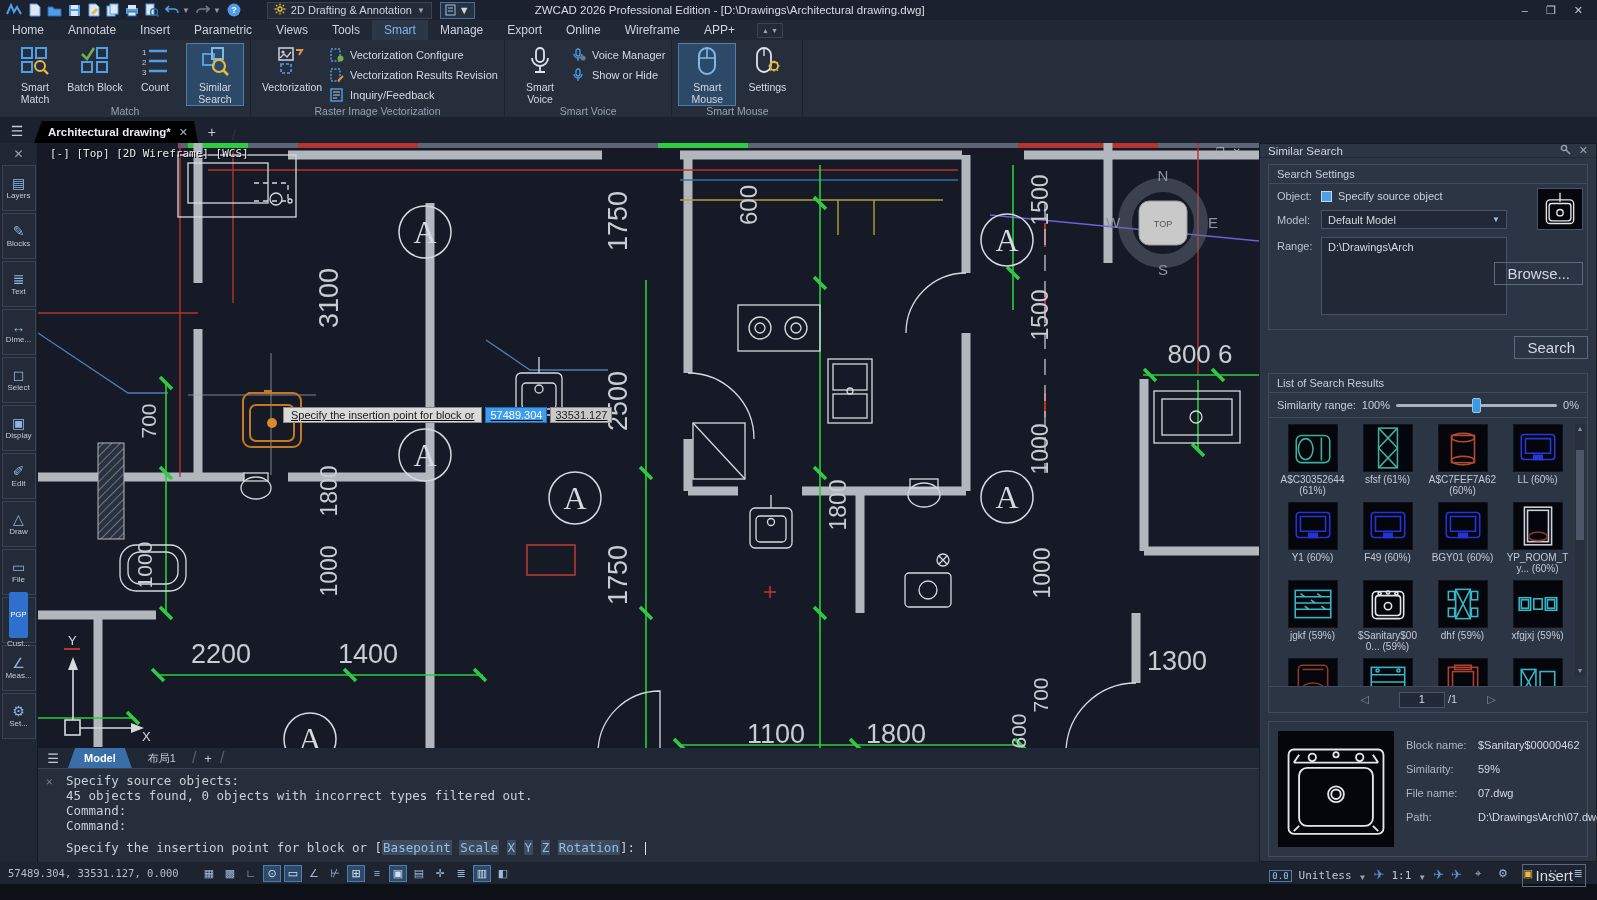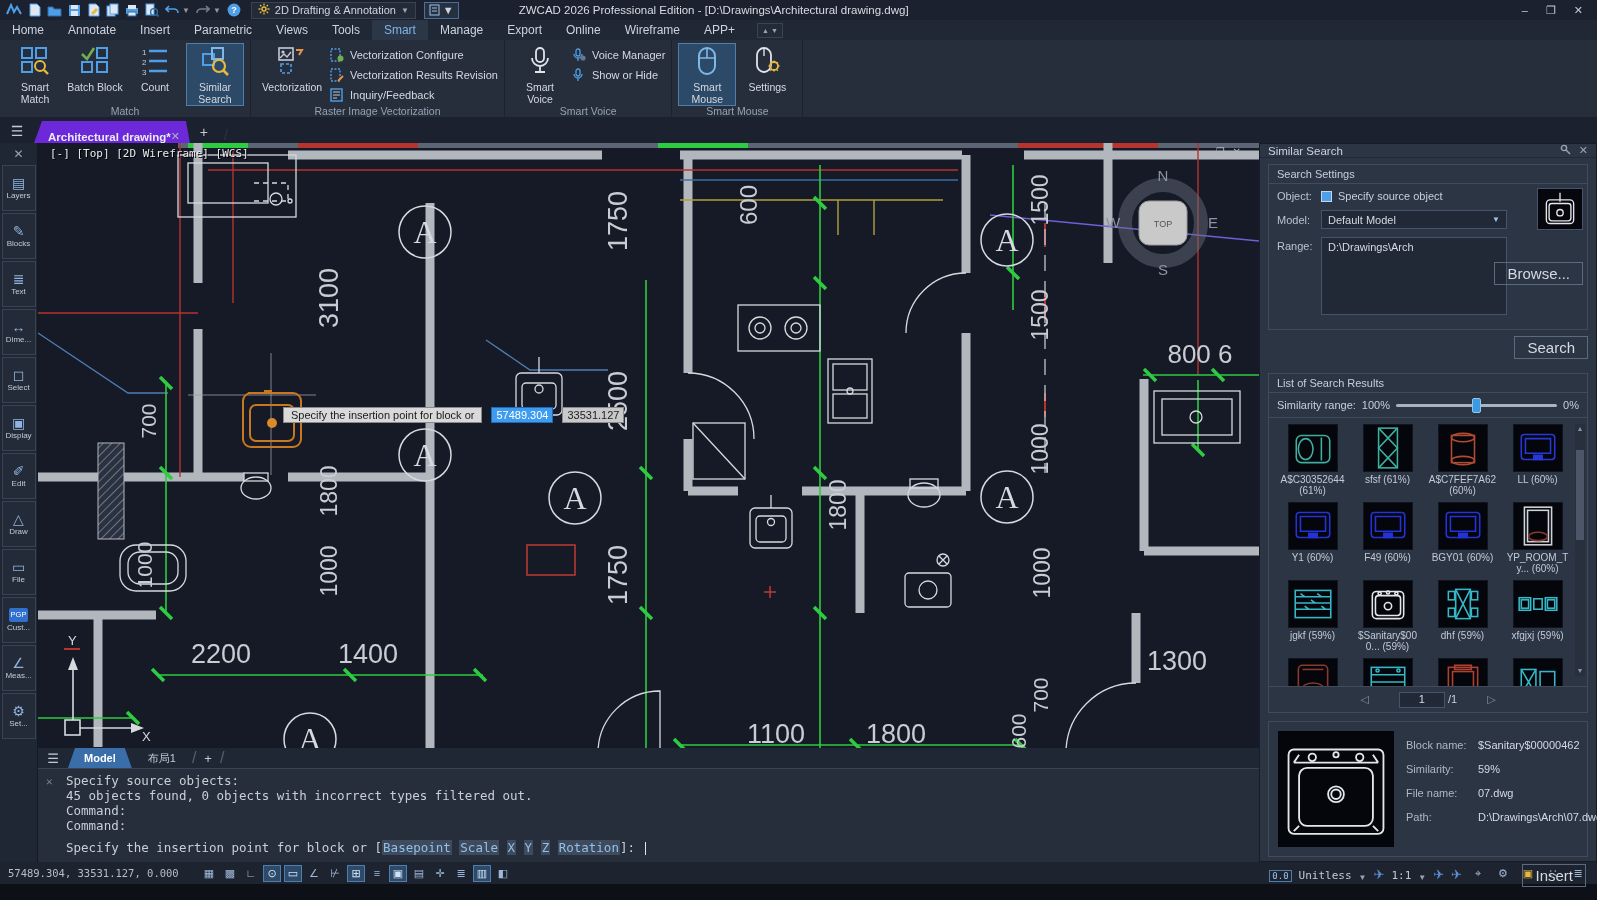--- a/index.html
+++ b/index.html
@@ -5,21 +5,21 @@
   * { margin:0; padding:0; box-sizing:border-box; }
   html,body { background:#0d1016; }
   body { font-family:"Liberation Sans", sans-serif; }
   .app { position:relative; width:1597px; height:900px; overflow:hidden; background:#161b27; }
 
   
   .titlebar { position:absolute; left:0; top:0; width:1597px; height:20px; background:#1b212e; display:flex; align-items:center; color:#cfd5df; font-size:11px; }
   .qat { display:flex; align-items:center; gap:6px; padding-left:6px; }
   .qat svg { display:block; }
   .qat .dd { color:#8d97a8; font-size:8px; margin-left:-3px; }
-  .wsbox { display:flex; align-items:center; gap:5px; margin-left:10px; padding:1px 6px; border:1px solid #3a4354; background:#232a38; height:17px; }
+  .wsbox { display:flex; align-items:center; gap:5px; margin-left:26px; padding:1px 6px; border:1px solid #3a4354; background:#232a38; height:17px; }
   .wsbox .dd { font-size:8px; color:#9aa4b4; }
   .wsicon2 { display:flex; align-items:center; gap:3px; margin-left:8px; padding:1px 4px; border:1px solid #4a6f9e; background:#26313f; height:17px; }
   .apptitle { flex:0 0 auto; margin-left:60px; color:#d7dce4; font-size:11.5px; }
   .winbtns { margin-left:auto; display:flex; gap:18px; padding-right:14px; color:#c3cad6; font-size:11px; }
   .winbtns span { cursor:default; }
 
   
   .menubar { position:absolute; left:0; top:20px; width:1597px; height:20px; background:#202735; display:flex; align-items:center; font-size:12px; color:#ccd3de; }
   .mtab { padding:2px 12px; height:20px; display:flex; align-items:center; cursor:default; }
   .mtab.active { background:#2b3647; color:#7db6e8; }
@@ -33,39 +33,39 @@
   .rbig { width:58px; display:flex; flex-direction:column; align-items:center; justify-content:flex-start; padding-top:2px; gap:1px; border:1px solid transparent; }
   .rbig .blabel { font-size:10.5px; color:#d4d9e2; text-align:center; line-height:1.15; }
   .rbig.active { background:#2c4a68; border:1px solid #4d7eac; }
   .rsmalls { display:flex; flex-direction:column; justify-content:flex-start; padding-top:4px; gap:4px; }
   .rsmall { display:flex; align-items:center; gap:5px; font-size:11px; color:#d4d9e2; }
   .micon { width:16px; height:16px; display:flex; align-items:center; justify-content:center; }
 
   
   .doctabs { position:absolute; left:0; top:118px; width:1597px; height:25px; background:#1b212e; display:flex; align-items:flex-end; }
   .burger { width:34px; height:25px; display:flex; align-items:center; justify-content:center; color:#c3cad6; font-size:14px; }
-  .dtab { height:22px; padding:0 10px 0 14px; background:#6d28d9; color:#e8ecf2; font-size:11.5px; font-weight:bold; display:flex; align-items:flex-end; gap:0; clip-path:polygon(8px 0, calc(100% - 4px) 0, 100% 100%, 0 100%); }
+  .dtab { height:22px; padding:0 10px 0 14px; background:#000000; color:#e8ecf2; font-size:11.5px; font-weight:bold; display:flex; align-items:center; gap:8px; clip-path:polygon(8px 0, calc(100% - 4px) 0, 100% 100%, 0 100%); }
   .dtab .x { font-weight:normal; color:#aab3c2; font-size:11px; }
   .dtab-add { width:28px; height:22px; display:flex; align-items:center; justify-content:center; color:#c3cad6; font-size:14px; }
   .dtab-slash { color:#55607255; font-size:14px; margin-left:6px; }
 
   
   .sidebar { position:absolute; left:0; top:143px; width:38px; height:719px; background:#202734; border-right:1px solid #141925; display:flex; flex-direction:column; align-items:center; }
   .sb-close { height:22px; color:#9aa4b4; font-size:12px; display:flex; align-items:center; }
   .sbitem { width:34px; height:46px; margin-bottom:2px; border:1px solid #3a4354; background:#242b38; display:flex; flex-direction:column; align-items:center; justify-content:center; gap:1px; }
   .sbitem .g { font-size:14px; color:#8fb4df; line-height:14px; }
-  .sbitem .g.badge { font-size:7.5px; color:#fff; background:#2f6fce; padding:0 2px; border-radius:2px; }
+  .sbitem .g.badge { font-size:7.5px; color:#fff; background:#2f6fce; padding:16px 2px; border-radius:2px; }
   .sbitem .l { font-size:8px; color:#c3cad6; }
 
   
   .canvas { position:absolute; left:38px; top:143px; width:1221px; height:605px; background:#151a26; overflow:hidden; }
   .canvas svg.main { position:absolute; left:0; top:0; }
   .vplabel { position:absolute; left:12px; top:4px; font-family:"DejaVu Sans Mono", monospace; font-size:11px; color:#e8ebf0; text-shadow:1px 1px 0 #000; }
   .canvas-winbtns { position:absolute; right:18px; top:3px; color:#aeb6c2; font-size:10px; display:flex; gap:8px; }
-  .cursor-tip { position:absolute; left:245px; top:264px; display:flex; gap:9px; font-size:11px; }
+  .cursor-tip { position:absolute; left:245px; top:264px; display:flex; gap:3px; font-size:11px;text-decoration:underline; }
   .cursor-tip .tiptext { background:#d9d9d9; color:#1a1a1a; border:1px solid #8a8a8a; padding:1px 7px; white-space:nowrap; }
   .cursor-tip .xin { background:#3d9bf0; color:#fff; border:1px solid #1c6ab8; padding:1px 4px; }
   .cursor-tip .yin { background:#c9c9c9; color:#222; border:1px solid #8a8a8a; padding:1px 4px; }
 
   
   .modeltabs { position:absolute; left:38px; top:748px; width:1221px; height:20px; background:#202734; display:flex; align-items:center; }
   .mt-burger { width:30px; text-align:center; color:#c3cad6; font-size:13px; }
   .mtab2 { height:20px; padding:0 16px; font-size:11px; color:#c3cad6; display:flex; align-items:center; clip-path:polygon(7px 0, calc(100% - 7px) 0, 100% 100%, 0 100%); }
   .mtab2.active { background:#3a6ea8; color:#fff; font-weight:bold; }
   .mt-add { color:#c3cad6; padding:0 8px; font-size:13px; }

